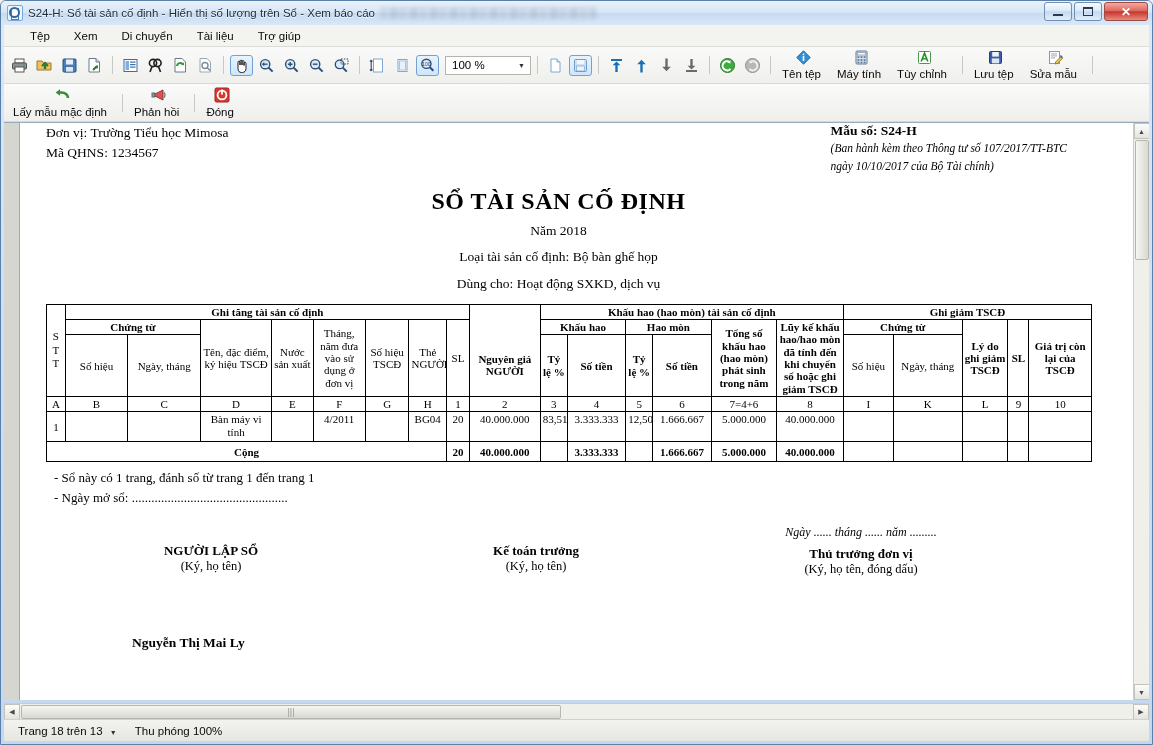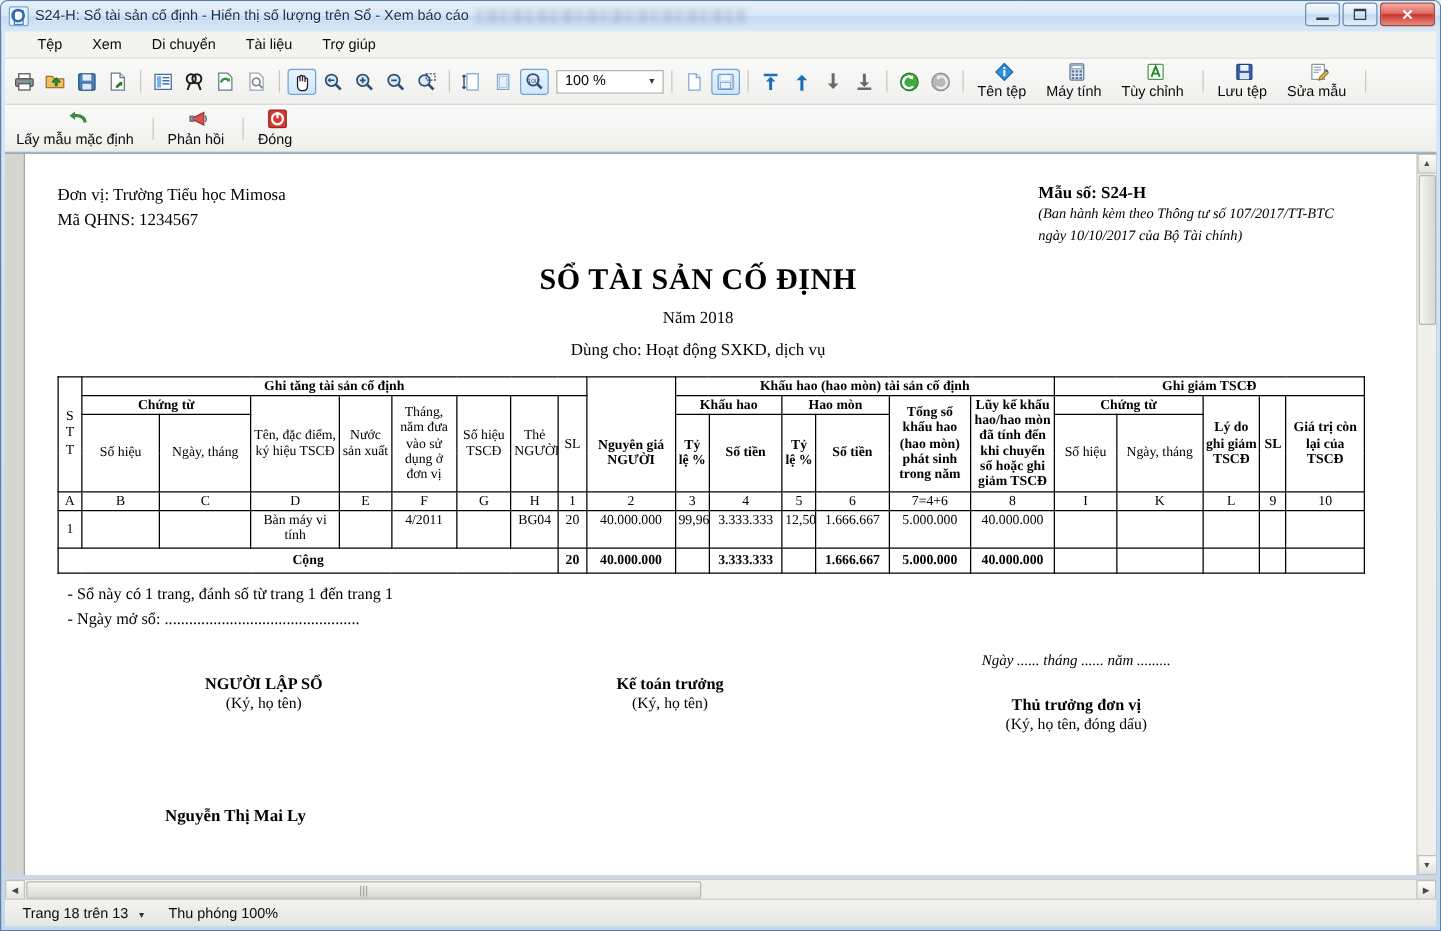--- a/index.html
+++ b/index.html
@@ -136,21 +136,21 @@
   
   .statusbar {
     height:22px; display:flex; align-items:center; gap:18px;
     padding-left:14px; font-size:11.5px; color:#0a0a0a;
     background: linear-gradient(180deg,#f2f2ef,#e6e6e1);
     border-top:1px solid #d2d2cb;
     margin: 0 3px 3px 3px;
   }
   .st-caret { font-size:7px; color:#333; margin-left:4px; }
   
-  .rpt { padding: 23px 22px 0 26px; font-size:13px; }
+  .rpt { padding: 0 22px 0 26px; font-size:13px; }
   .hdr-row { display:flex; justify-content:space-between; align-items:flex-start; }
   .unit-line { line-height:1.45; font-size:13.5px; }
   .form-no { text-align:left; font-size:13.5px; }
   .form-no b { font-size:13.5px; }
   .form-sub { font-style:italic; font-size:11.5px; line-height:1.35; margin-top:2px; }
   .doc-title {
     text-align:center; font-weight:bold; font-size:24px;
     letter-spacing:.5px; margin-top:14px;
   }
   .sub-center { text-align:center; font-size:13.5px; line-height:1.5; margin-top:6px; }
@@ -168,21 +168,21 @@
   td.num { text-align:right; padding-right:3px; }
   tr.total td { font-weight:bold; height:20px; }
   tr.data td { height:30px; }
   tr.code td { height:15px; font-size:11px; }
   td.left { text-align:left; padding-left:3px; }
   .notes { margin-top:6px; font-size:13px; line-height:1.55; padding-left:8px;}
   .sign-area { display:flex; margin-top:16px; font-size:13px; }
   .sign-col { text-align:center; }
   .sign-col .t { font-weight:bold; }
   .sign-col .s { font-size:12.5px; }
-  .date-line { font-style:italic; font-size:12px; margin-bottom:20px; }
+  .date-line { font-style:italic; font-size:12px; margin-bottom:6px; }
   .signer { font-weight:bold; font-size:13.5px; margin-top:58px; margin-left:86px; }
   
   svg { display:block; }
 </style>
 </head>
 <body>
 
 <div class="window">
 
   <div class="titlebar">
@@ -527,20 +527,21 @@
           </div>
           <div class="form-no" style="padding-right:44px;">
             <b>Mẫu số: S24-H</b>
             <div class="form-sub">(Ban hành kèm theo Thông tư số 107/2017/TT-BTC</div>
             <div class="form-sub">ngày 10/10/2017 của Bộ Tài chính)</div>
           </div>
         </div>
 
         <div class="doc-title" style="padding-right:40px;">SỔ TÀI SẢN CỐ ĐỊNH</div>
         <div class="sub-center" style="padding-right:40px;">Năm 2018</div>
+        <div class="sub-center" style="padding-right:40px;">Loại tài sản cố định: Bộ bàn ghế họp</div>
         <div class="sub-center" style="padding-right:40px;">Dùng cho: Hoạt động SXKD, dịch vụ</div>
 
         <table class="fa">
           <colgroup>
             <col style="width:18px">
               <col style="width:60px">
               <col style="width:70px">
               <col style="width:68px">
             <col style="width:40px">
               <col style="width:50px">
@@ -628,21 +629,21 @@
               <td class="left">1</td>
               <td></td>
               <td></td>
               <td class="left" style="vertical-align:top;">Bàn máy vi tính</td>
               <td></td>
               <td style="vertical-align:top;">4/2011</td>
               <td></td>
               <td style="vertical-align:top;">BG04</td>
               <td class="num" style="vertical-align:top;">20</td>
               <td class="num" style="vertical-align:top;">40.000.000</td>
-              <td class="num" style="vertical-align:top;">99,96</td>
+              <td class="num" style="vertical-align:top;">83,51</td>
               <td class="num" style="vertical-align:top;">3.333.333</td>
               <td class="num" style="vertical-align:top;">12,50</td>
               <td class="num" style="vertical-align:top;">1.666.667</td>
               <td class="num" style="vertical-align:top;">5.000.000</td>
               <td class="num" style="vertical-align:top;">40.000.000</td>
               <td></td>
               <td></td>
               <td></td>
               <td></td>
               <td></td>

